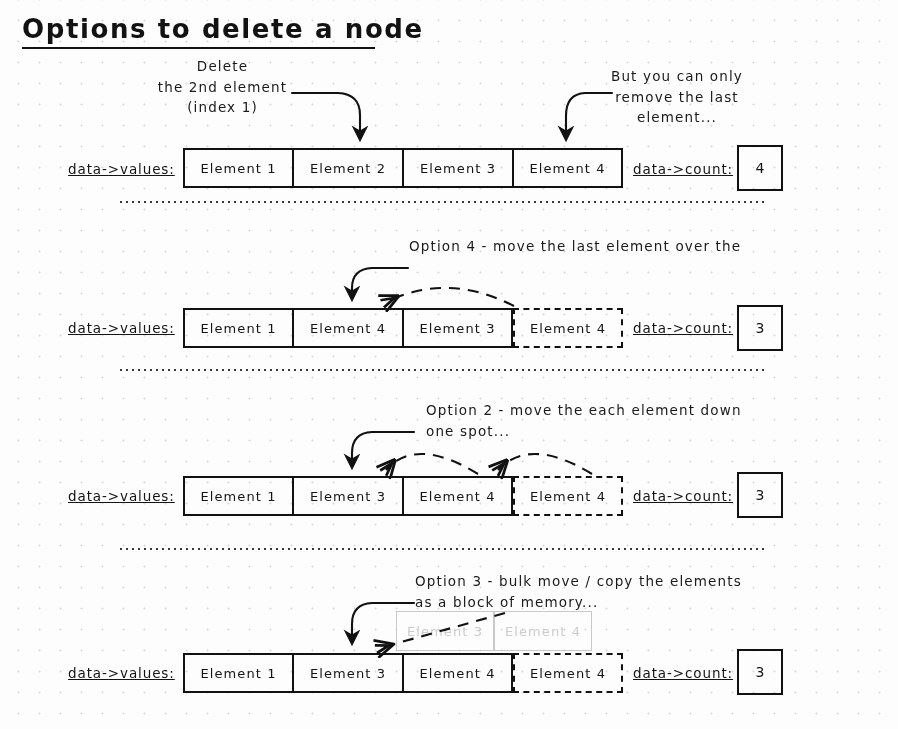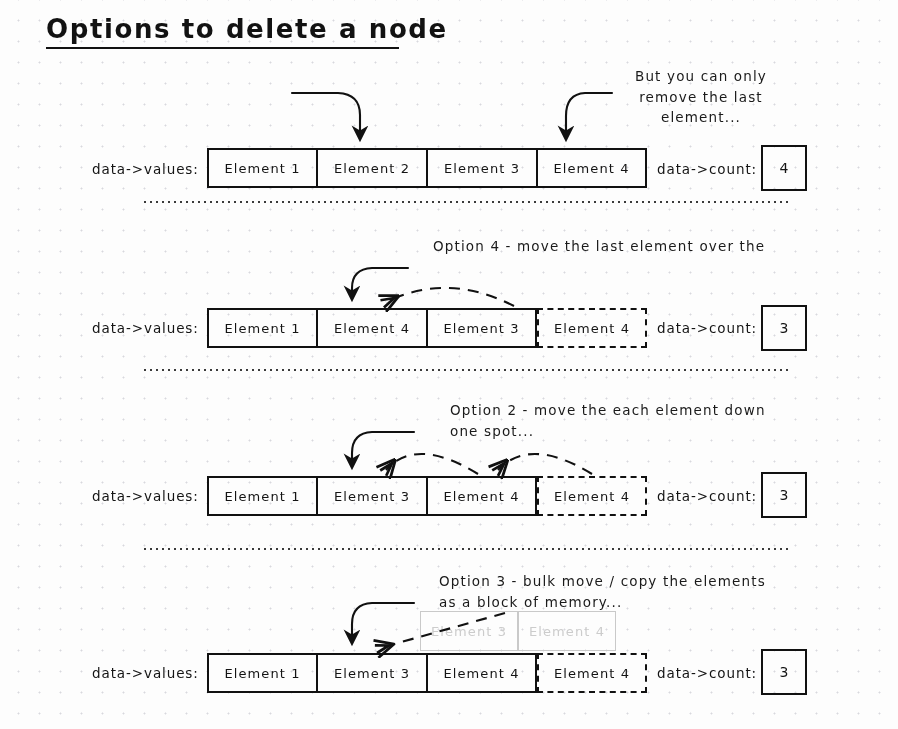--- a/index.html
+++ b/index.html
@@ -18,21 +18,21 @@
     position: relative;
     width: 898px;
     height: 729px;
     background-color: #fdfdfd;
     background-image: radial-gradient(circle, #d8d8dd 0.9px, transparent 1.1px);
     background-size: 21px 21px;
     background-position: 8px 10px;
     overflow: hidden;
   }
 
-  .abs { position: absolute; margin-left: 24px; }
+  .abs { position: absolute; }
 
   
   #title {
     left: 22px;
     top: 14px;
     font-family: "DejaVu Sans", sans-serif;
     font-size: 26px;
     font-weight: bold;
     letter-spacing: 1.6px;
     color: #121212;
@@ -56,20 +56,21 @@
     white-space: nowrap;
   }
   .note.center { text-align: center; }
 
   .label {
     font-family: "DejaVu Sans", sans-serif;
     font-size: 13.5px;
     letter-spacing: 0.9px;
     color: #141414;
     white-space: nowrap;
+    text-decoration: underline;
   }
 
   
   .array {
     height: 40px;
     display: flex;
     align-items: stretch;
   }
   .cell {
     width: 110px;
@@ -149,20 +150,25 @@
   }
 </style>
 </head>
 <body>
 
 <div id="canvas">
 
   <div class="abs" id="title">Options to delete a node</div>
   <div class="abs" id="title-underline"></div>
 
+  <div class="abs note center" style="left:130px; top:56px; width:185px;">
+    <div>Delete</div>
+    <div>the 2nd element</div>
+    <div>(index 1)</div>
+  </div>
 
   <div class="abs note center" style="left:592px; top:66px; width:170px;">
     <div>But you can only</div>
     <div>remove the last</div>
     <div>element...</div>
   </div>
 
   <div class="abs label" style="left:68px; top:161px;">data-&gt;values:</div>
   <div class="abs array" style="left:183px; top:148px;">
     <div class="cell first">Element 1</div>

